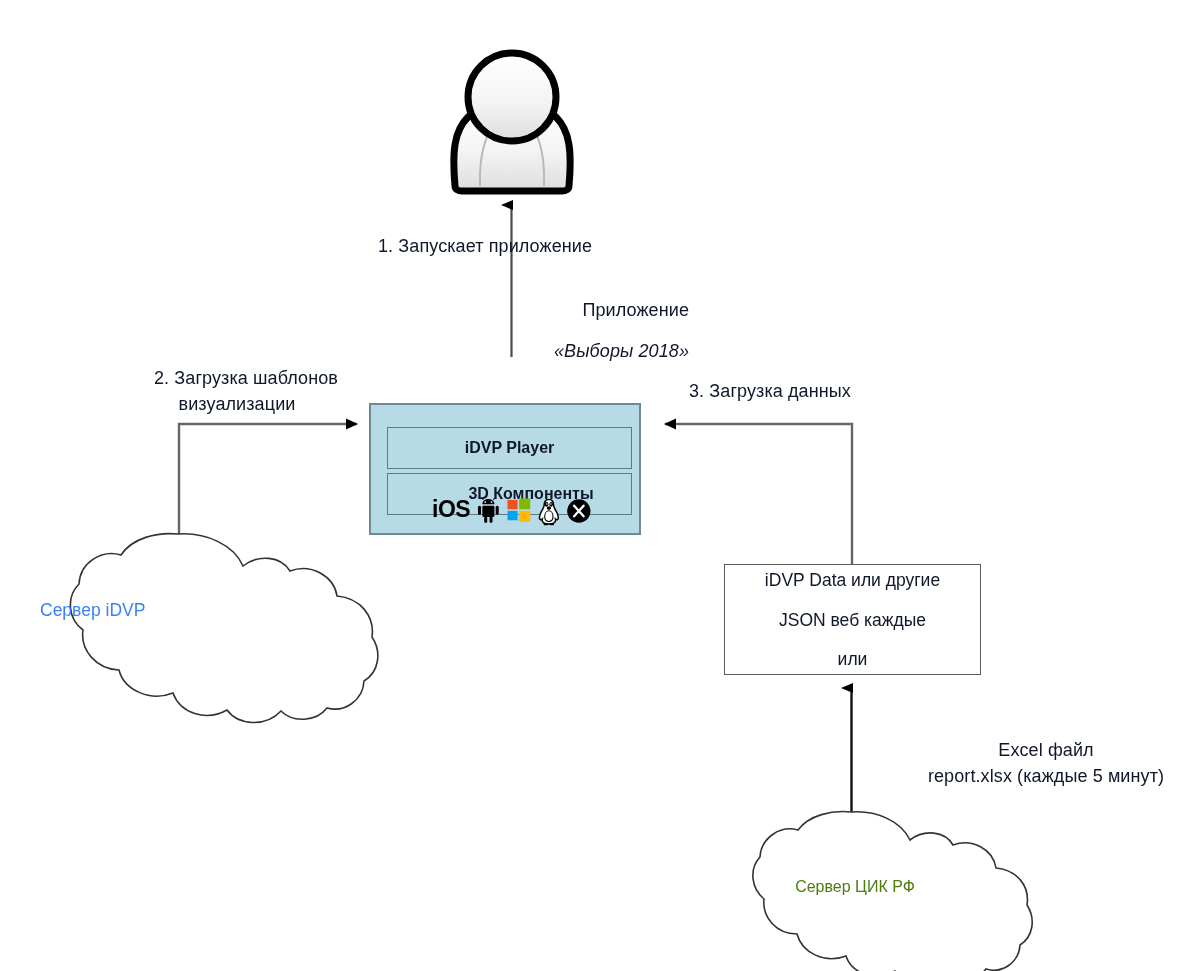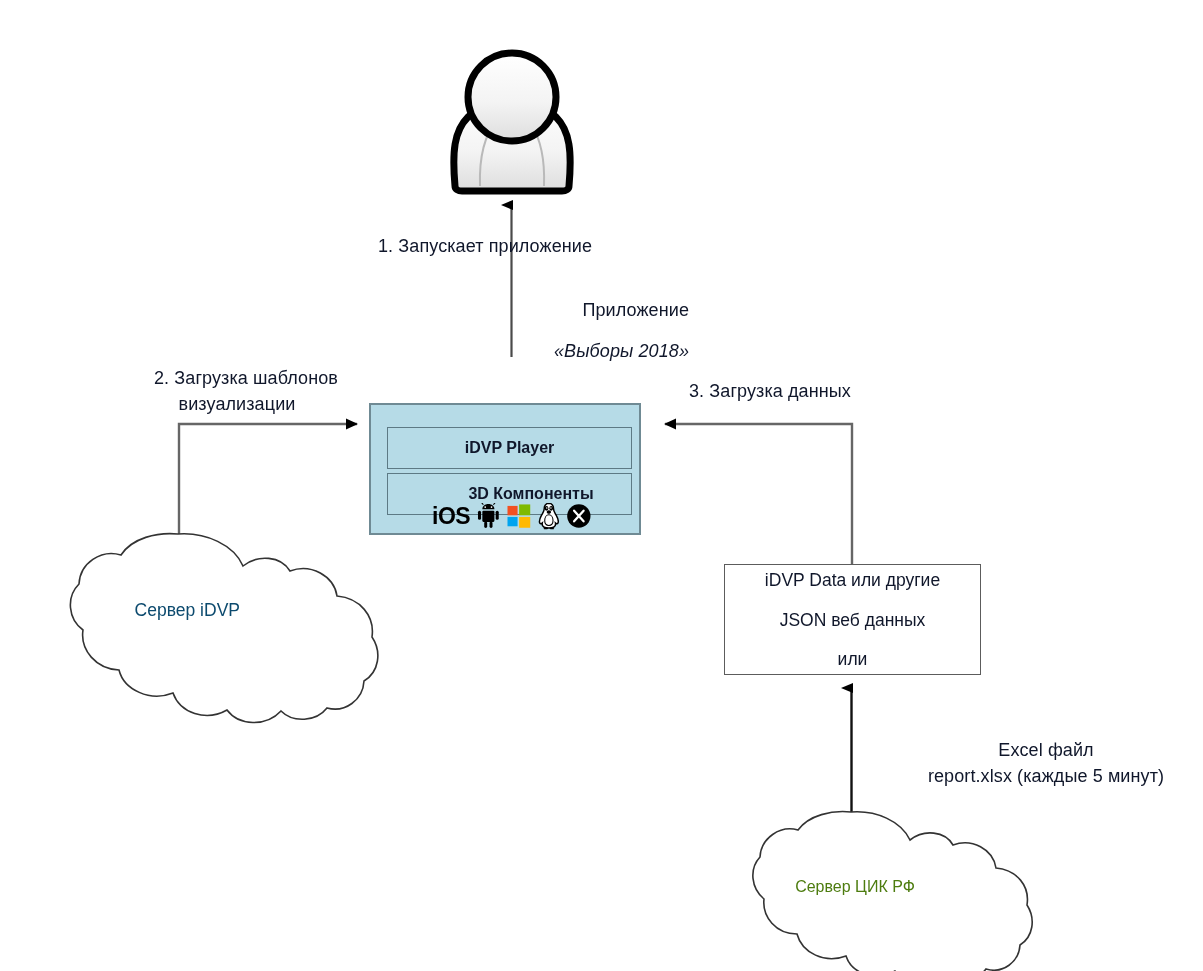--- a/index.html
+++ b/index.html
@@ -87,41 +87,41 @@
   }
 
   
   #platform-strip {
     position: absolute;
     left: 432px;
     top: 498px;
     width: 160px;
     height: 36px;
     display: flex;
-    align-items: center;
+    align-items: flex-start;
     gap: 7px;
   }
   #ios-text {
     font-size: 23px;
     font-weight: bold;
     color: #000;
     letter-spacing: -0.5px;
     line-height: 1;
   }
   .pico { display: block; }
 
   
   #cloud-idvp-label {
     position: absolute;
     left: 40px;
     top: 600px;
     width: 200px;
-    text-align: right;
+    text-align: left;
     font-size: 17.5px;
-    color: #0c4a6e;
+    color: #3b82f6;
   }
   #cloud-cik-label {
     position: absolute;
     left: 755px;
     top: 878px;
     width: 200px;
     text-align: center;
     font-size: 16px;
     color: #4d7c0f;
   }
@@ -281,21 +281,21 @@
     </svg>
 
     <svg class="pico" width="26" height="26" viewBox="0 0 26 26">
       <circle cx="13" cy="13" r="11.8" fill="#000000"></circle>
       <path d="M8.2,7.6 L17.8,18.4 M17.8,7.6 L8.2,18.4" stroke="#ffffff" stroke-width="2.3" stroke-linecap="round"></path>
     </svg>
   </div>
 
   <div id="data-box">
     <div>iDVP Data или другие</div>
-    <div>JSON веб данных</div>
+    <div>JSON веб каждые</div>
     <div>или</div>
   </div>
 
   <div id="cloud-idvp-label">Сервер iDVP</div>
 
   <div id="cloud-cik-label">Сервер ЦИК РФ</div>
 
 </div>
 
 </body></html>

